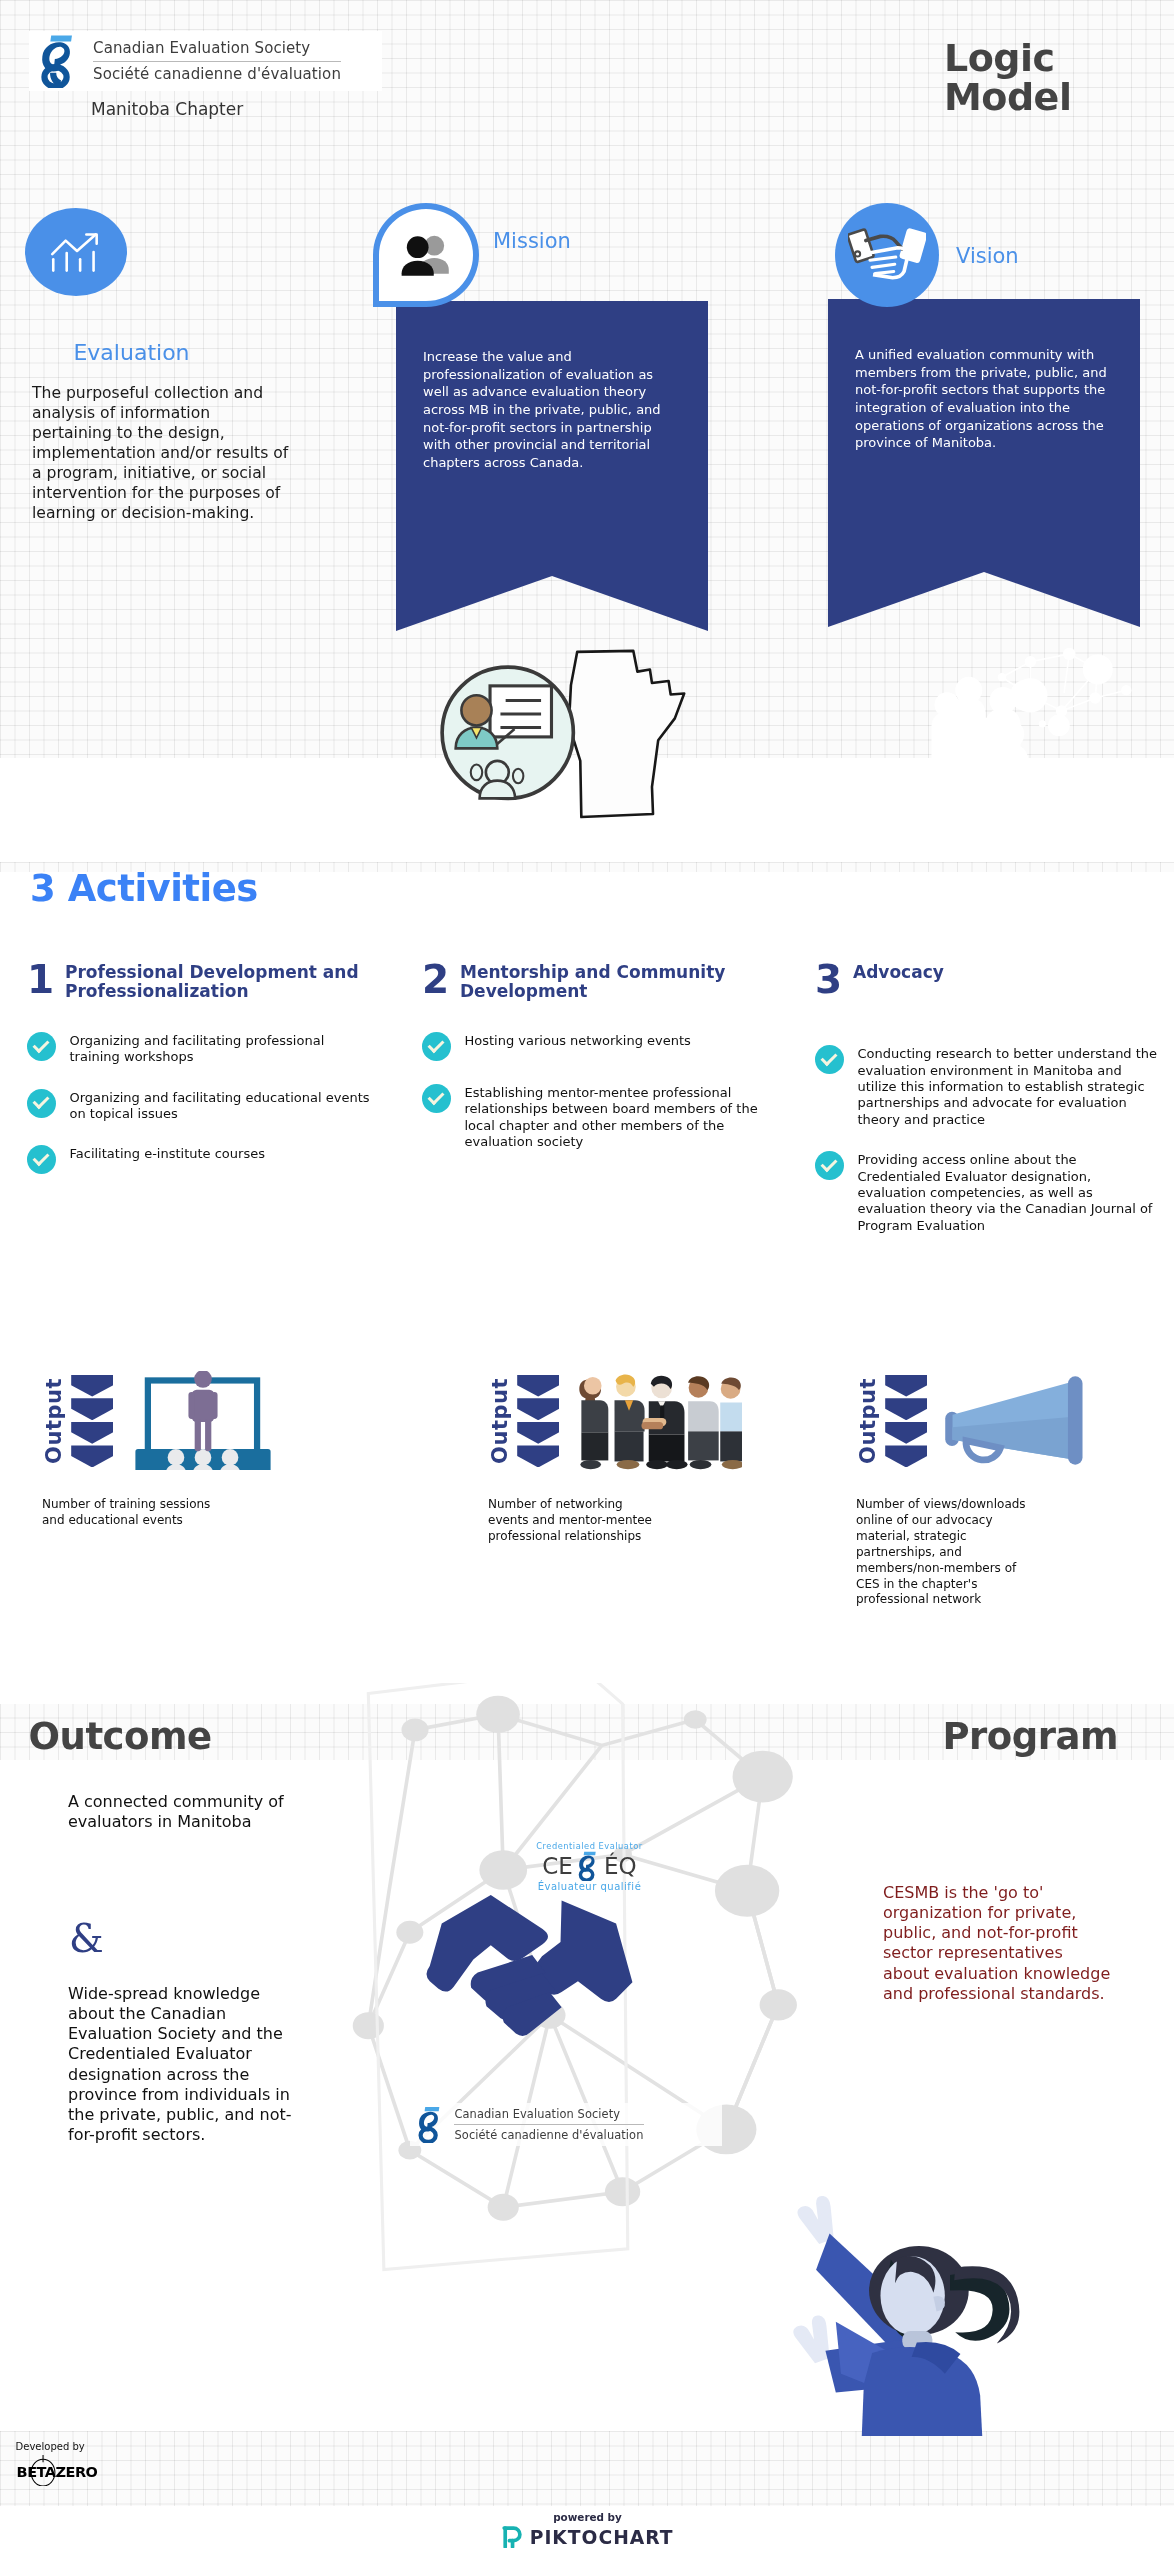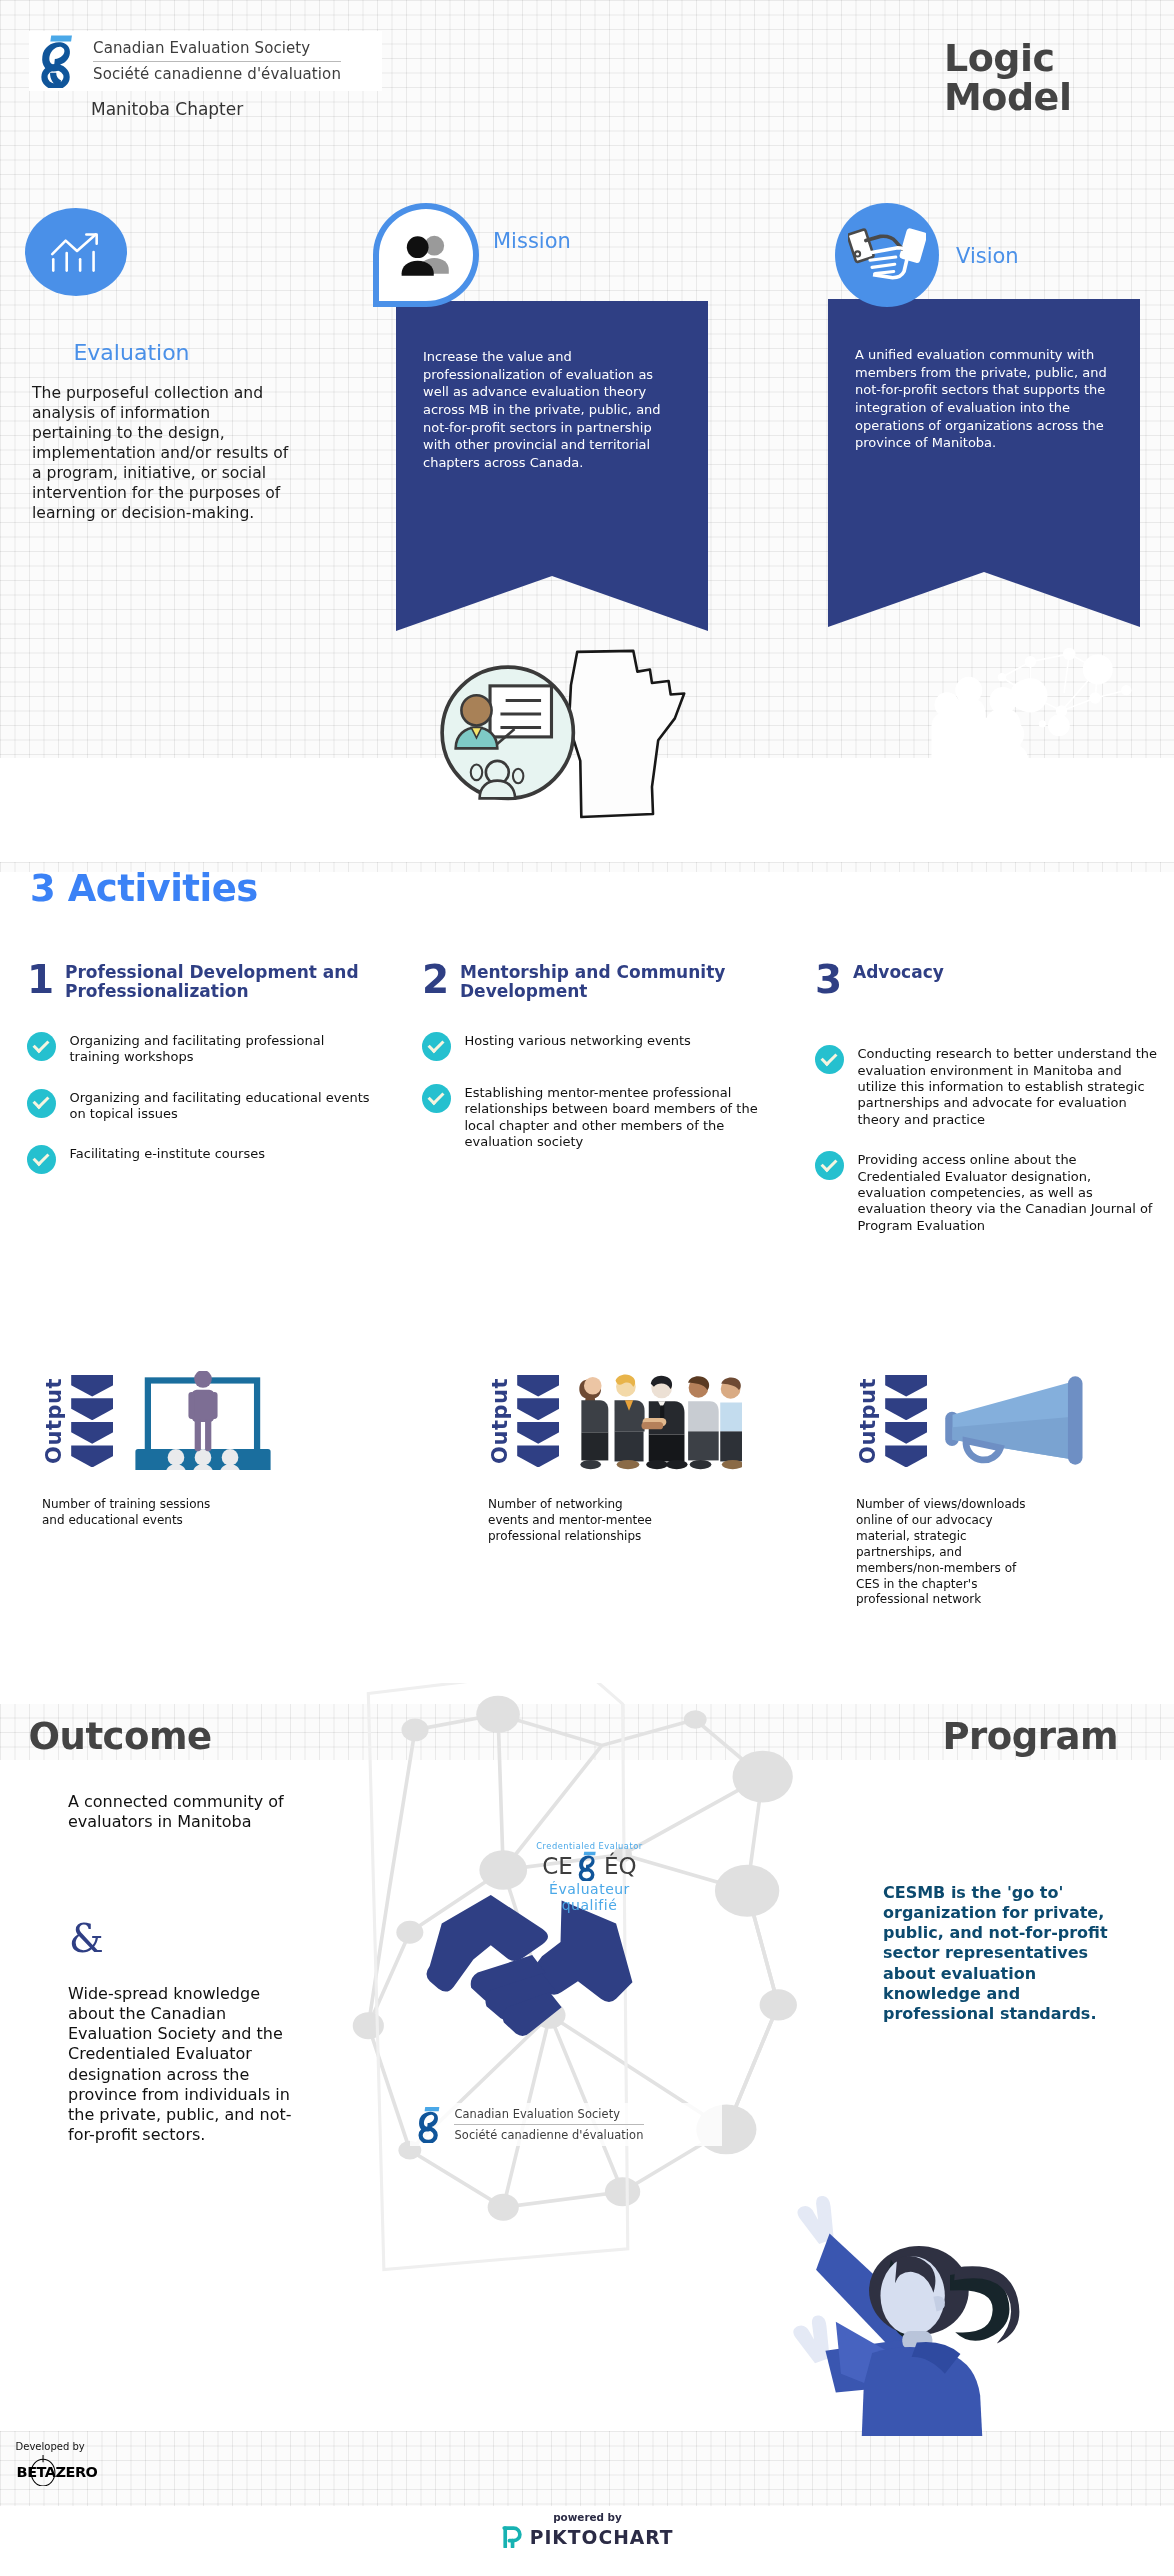--- a/index.html
+++ b/index.html
@@ -145,30 +145,30 @@
   .out-caption { font-size: 12px; line-height: 1.32; color: #111; margin-top: 11.4px; }
 
   
   #outcome-title { left: 28.6px; top: 1715px; font-size: 37px; font-weight: bold; color: #444; letter-spacing: -0.5px; }
   #impact-title  { right: 57px; top: 1715px; font-size: 37px; font-weight: bold; color: #444; letter-spacing: -0.5px; }
 
   #outcome-text-1 { left: 68px; top: 1792px; width: 218px; font-size: 16px; line-height: 1.26; color: #111; }
   #outcome-amp { left: 69px; top: 1916px; font-size: 39px; color: #2f3f84; font-family: "DejaVu Serif", serif; }
   #outcome-text-2 { left: 68px; top: 1984px; width: 229px; font-size: 16px; line-height: 1.26; color: #111; }
 
-  #impact-text { left: 883px; top: 1883px; width: 229px; font-size: 16px; line-height: 1.26; color: #0c4a6e; font-weight: bold; }
+  #impact-text { left: 883px; top: 1883px; width: 229px; font-size: 16px; line-height: 1.26; color: #7f1d1d; }
 
   
   #outcome-illus { left: 332px; top: 1683px; width: 467px; height: 649px; z-index: 3; }
 
   
   #ceeq-seal { left: 527px; top: 1841px; width: 125px; text-align: center; z-index: 4; }
   #ceeq-main { font-size: 23px; color: #3d3d3d; display: flex; align-items: center; justify-content: center; gap: 2.1px; }
   #ceeq-top { font-size: 8.3px; color: #4aa8e8; letter-spacing: 0.5px; }
-  #ceeq-bottom { font-size: 14px; color: #4aa8e8; letter-spacing: 0.5px; }
+  #ceeq-bottom { font-size: 10px; color: #4aa8e8; letter-spacing: 0.5px; }
 
   #ceeq-ces-logo { left: 410px; top: 2103px; width: 312px; z-index: 4; display: flex; align-items: center; background: rgba(255,255,255,.82); padding: 3.1px 4.2px; }
   #ceeq-ces-logo .ces-mark { width: 33px; height: 37px; }
   #ceeq-ces-logo .ces-line1, #ceeq-ces-logo .ces-line2 { font-size: 11.4px; }
 
   
   #woman-illus { left: 789px; top: 2166px; width: 239px; height: 270px; z-index: 4; }
 
   
   #developed-by { left: 15.6px; top: 2441px; z-index: 6; }

